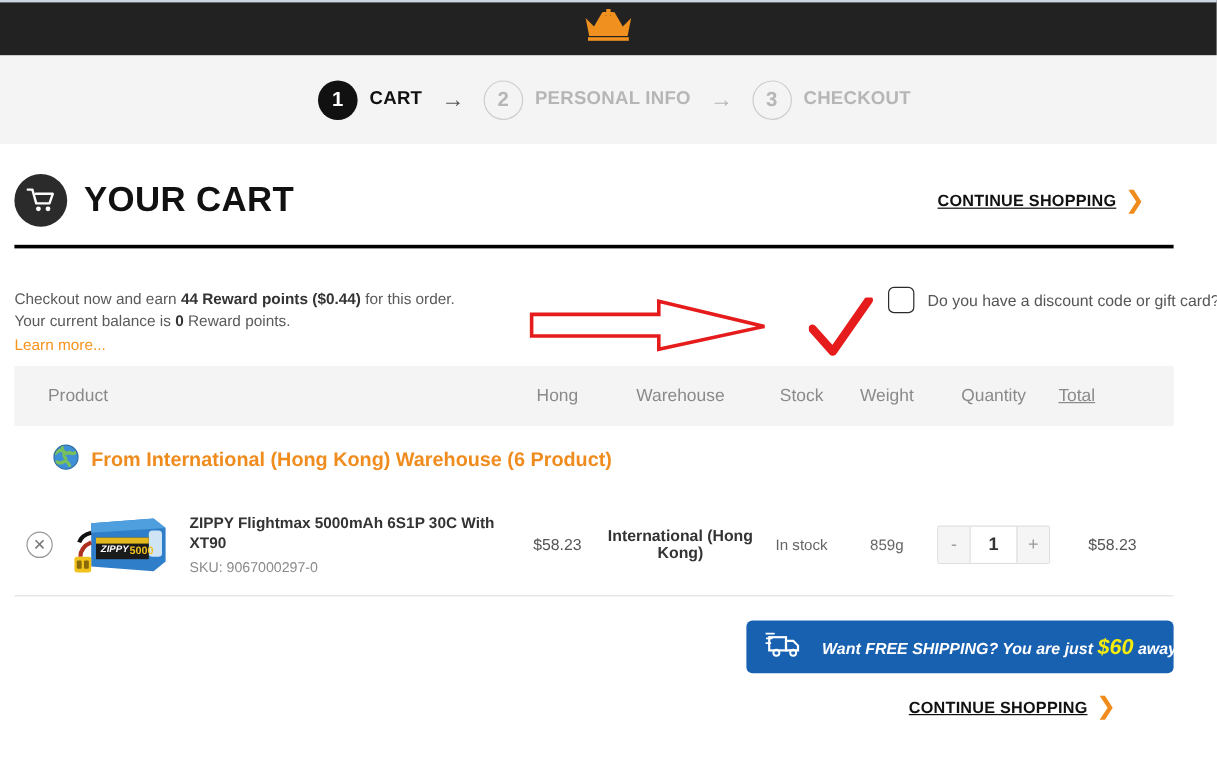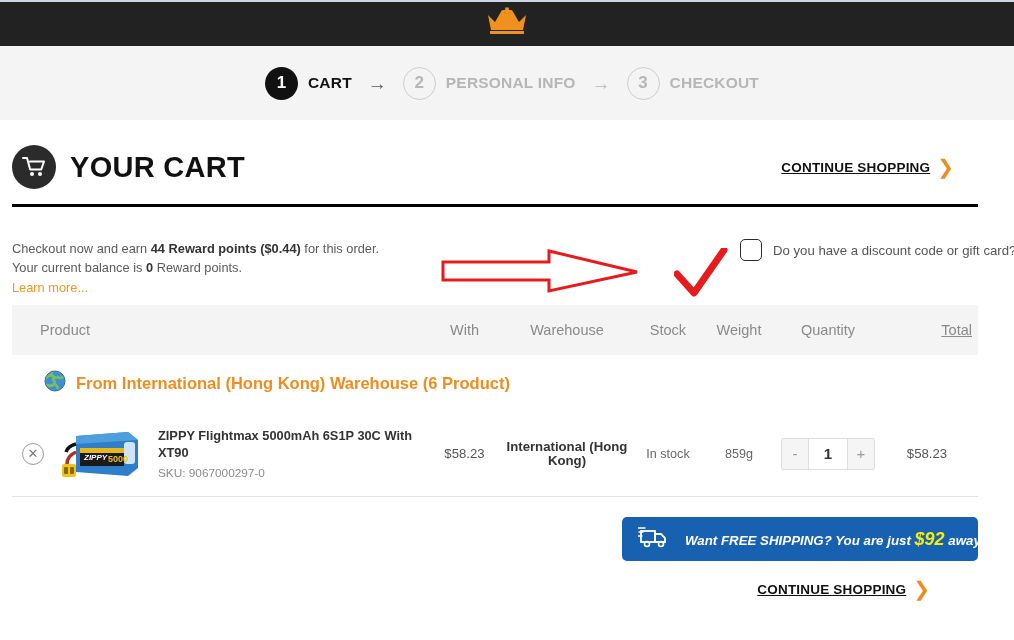--- a/index.html
+++ b/index.html
@@ -210,21 +210,21 @@
     font-size: 14.5px;
     color: #8a8a8a;
     margin-top: 8px;
   }
   .c-product   { width: 415px; padding-left: 28px; }
   .c-price     { width: 75px;  text-align: center; }
   .c-warehouse { width: 130px; text-align: center; }
   .c-stock     { width: 72px;  text-align: center; }
   .c-weight    { width: 70px;  text-align: center; }
   .c-qty       { width: 108px; text-align: center; }
-  .c-total     { width: 90px;  text-align: right; text-decoration: underline; }
+  .c-total     { width: 90px;  text-align: left; text-decoration: underline; }
 
   
   .wh-row {
     display: flex;
     align-items: center;
     height: 56px;
     padding-left: 32px;
   }
   .wh-title {
     margin-left: 10px;
@@ -422,21 +422,21 @@
     </div>
 
     <div class="discount-wrap">
       <div class="discount-box"></div>
       <div class="discount-label">Do you have a discount code or gift card?</div>
     </div>
   </div>
 
   <div class="tbl-head">
     <div class="c-product">Product</div>
-    <div class="c-price">With</div>
+    <div class="c-price">Hong</div>
     <div class="c-warehouse">Warehouse</div>
     <div class="c-stock">Stock</div>
     <div class="c-weight">Weight</div>
     <div class="c-qty">Quantity</div>
     <div class="c-total">Total</div>
   </div>
 
   <div class="wh-row">
     <span>
       <svg width="22" height="22" viewBox="0 0 22 22">
@@ -499,21 +499,21 @@
       <span>
         <svg width="32" height="24" viewBox="0 0 32 24">
           <rect x="3" y="6" width="14" height="11" fill="none" stroke="#ffffff" stroke-width="1.8"></rect>
           <path d="M17 9 h6 l4 4 v4 h-10 z" fill="none" stroke="#ffffff" stroke-width="1.8"></path>
           <circle cx="9" cy="19" r="2.5" fill="none" stroke="#ffffff" stroke-width="1.6"></circle>
           <circle cx="23" cy="19" r="2.5" fill="none" stroke="#ffffff" stroke-width="1.6"></circle>
           <path d="M0 3 h7 M1 7 h4 M0 11 h4" stroke="#ffffff" stroke-width="1.5" stroke-linecap="round"></path>
         </svg>
       </span>
       <div class="ship-text">
-        <span>Want FREE SHIPPING? You are just </span><span class="amt">$92</span><span> away !</span>
+        <span>Want FREE SHIPPING? You are just </span><span class="amt">$60</span><span> away !</span>
       </div>
     </div>
   </div>
 
   <div class="bottom-link-row">
     <div class="continue-link">
       <span class="txt">CONTINUE SHOPPING</span>
       <span class="chev">❯</span>
     </div>
   </div>

